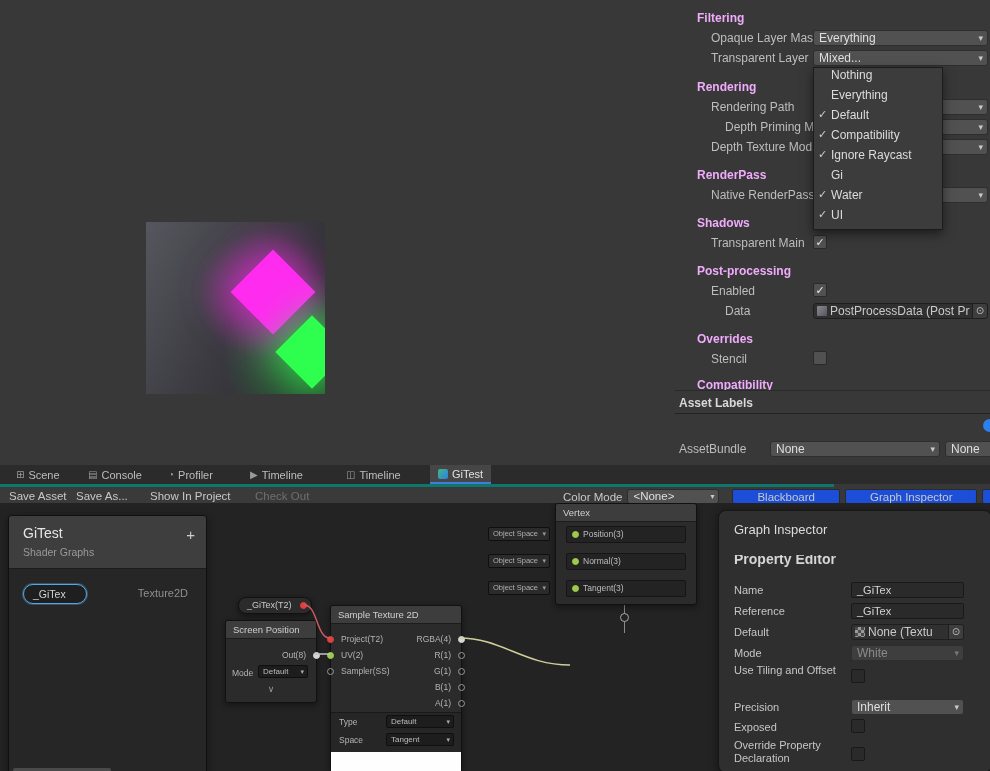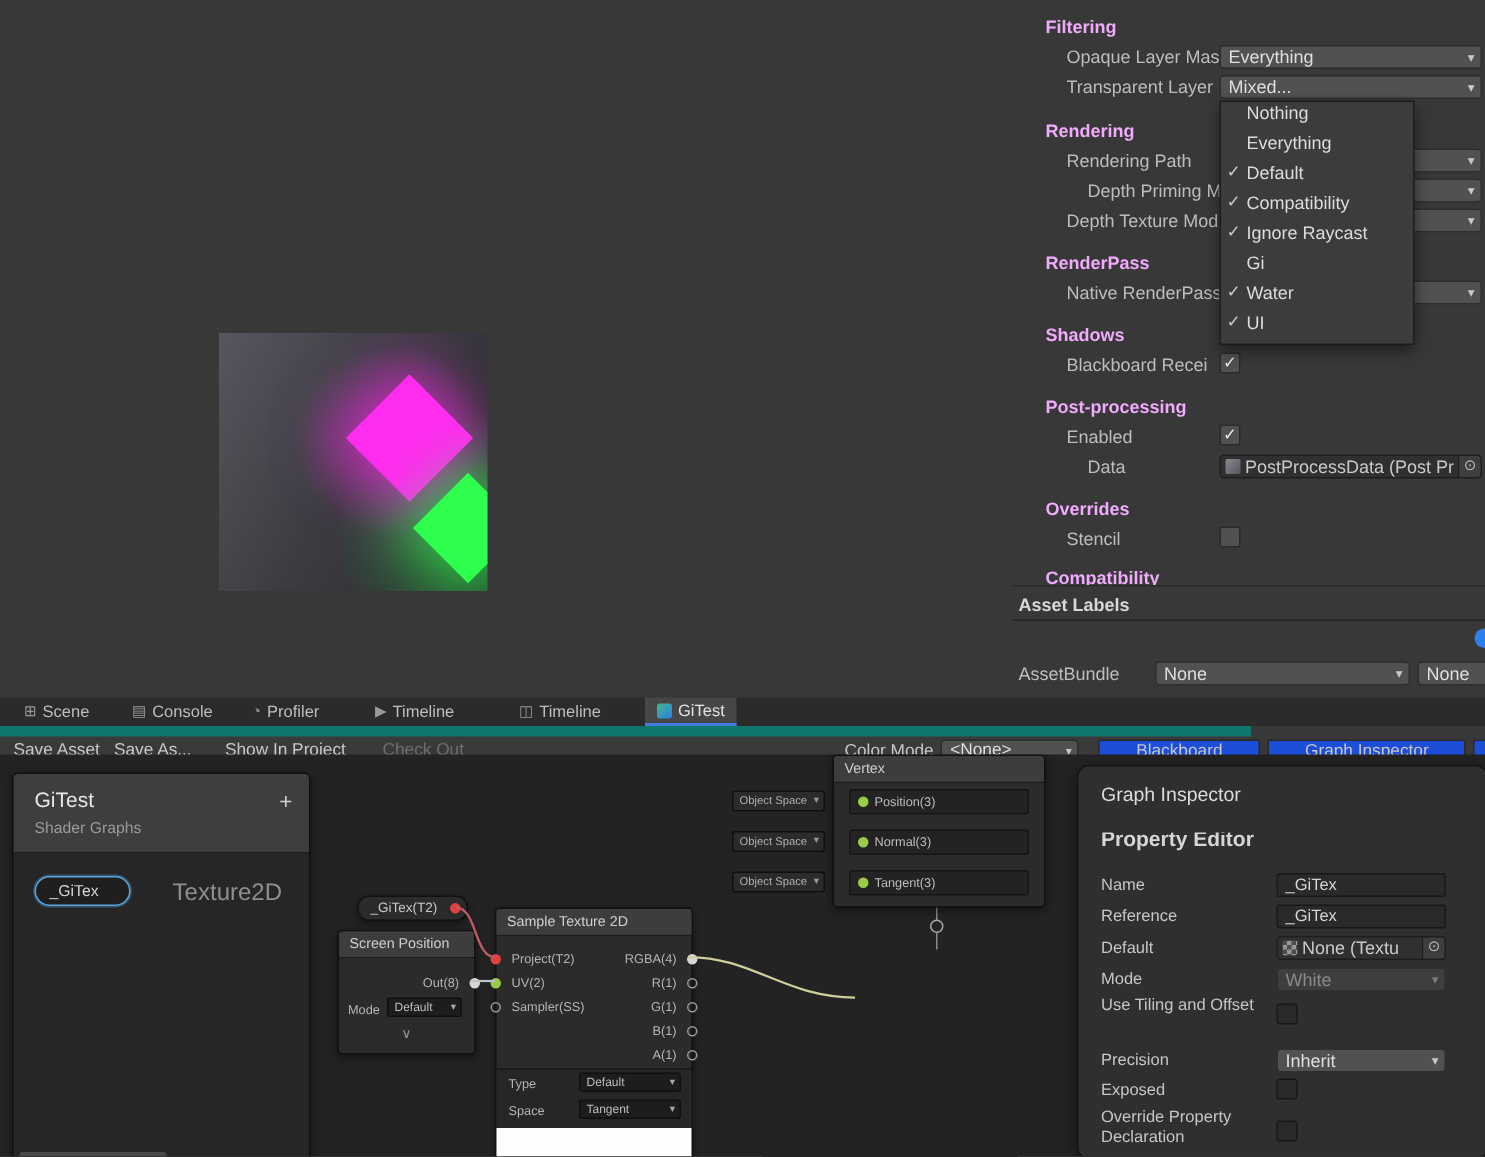--- a/index.html
+++ b/index.html
@@ -44,21 +44,21 @@
   .blue-dot{position:absolute;left:308px;top:28px;width:13px;height:13px;border-radius:50%;background:#2D7FEB}
 
   
   .tabbar{position:absolute;left:0;top:465px;width:990px;height:19px;background:#2B2B2B}
   .tab{position:absolute;top:0;height:19px;display:flex;align-items:center;gap:4px;padding:0 8px;color:#BDBDBD;font-size:11px;white-space:nowrap}
   .tab .ticon{font-size:10px;color:#9A9A9A;line-height:10px}
   .tab.active{background:#464646;border-bottom:2px solid #3D7EDB;color:#E2E2E2;height:17px}
   .gitest-icon{width:10px;height:10px;border-radius:2px;background:linear-gradient(135deg,#42B883,#2D7FEB)}
 
   
-  .gtoolbar{position:absolute;left:0;top:484px;width:834px;height:19px;background:#3A3A3A;border-top:7px solid #0f766e;border-bottom:1px solid #202020;font-size:11.5px}
+  .gtoolbar{position:absolute;left:0;top:484px;width:834px;height:19px;background:#3A3A3A;border-top:3px solid #0f766e;border-bottom:1px solid #202020;font-size:11.5px}
   .tbtn{position:absolute;top:1px;height:17px;line-height:17px;padding:0 9px;color:#C8C8C8;white-space:nowrap}
   .tbtn.disabled{color:#6F6F6F}
   .tright{position:absolute;left:563px;top:1px;height:17px;display:flex;align-items:center}
   .tright .lbl{color:#C8C8C8;margin-right:5px;white-space:nowrap}
   .mini-drop{position:relative;width:92px;height:15px;background:#515151;border:1px solid #2C2C2C;border-radius:3px;color:#DFDFDF;line-height:13px;padding:0 14px 0 5px;margin-right:8px;white-space:nowrap}
   .mini-drop .arrow{position:absolute;right:4px;top:2px;font-size:8px;color:#C9C9C9;line-height:9px}
   .toggle-btn{height:15px;line-height:14px;padding:0 24px;margin-left:5px;border:1px solid #2A2A2A;border-radius:2px;background:#1d4ed8;color:#C8C8C8;white-space:nowrap}
 
   
   .graph{position:absolute;left:0;top:503px;width:990px;height:268px;background:#232323;overflow:hidden}
@@ -96,21 +96,21 @@
   .stack-line{position:absolute;left:624px;top:100px;width:1px;height:30px;background:#8A8A8A;z-index:1}
   .stack-circle{position:absolute;left:620px;top:110px;width:9px;height:9px;border:1px solid #A8A8A8;border-radius:50%;background:#232323;box-sizing:border-box;z-index:2}
 
   
   .bb{position:absolute;left:8px;top:12px;width:197px;height:259px;background:#262626;border:1px solid #101010;border-radius:4px;z-index:5;box-shadow:0 2px 8px rgba(0,0,0,.4);overflow:hidden}
   .bb-head{height:52px;background:#3E3E3E;border-bottom:1px solid #1C1C1C}
   .bb-title{position:absolute;left:14px;top:9px;font-size:14px;color:#E6E6E6}
   .bb-sub{position:absolute;left:14px;top:30px;font-size:10.5px;color:#9A9A9A}
   .bb-add{position:absolute;right:11px;top:10px;font-size:15px;color:#CFCFCF}
   .bb-pill{position:absolute;left:14px;top:68px;width:64px;height:20px;background:#1F1F1F;border:1px solid #57A6E0;border-radius:10px;box-shadow:0 0 0 1px rgba(87,166,224,.35);color:#D4D4D4;font-size:10.5px;line-height:18px;padding-left:9px;box-sizing:border-box;white-space:nowrap}
-  .bb-type{position:absolute;right:18px;top:71px;font-size:16px;color:#8F8F8F}
+  .bb-type{position:absolute;right:18px;top:71px;font-size:11px;color:#8F8F8F}
   .bb-scroll{position:absolute;left:4px;bottom:3px;width:98px;height:4px;background:#4A4A4A;border-radius:2px}
 
   
   .gi{position:absolute;left:718px;top:7px;width:272px;height:261px;background:#2F2F2F;border:1px solid #161616;border-radius:8px;z-index:5;box-shadow:0 2px 10px rgba(0,0,0,.45);overflow:hidden}
   .gi-title{position:absolute;left:15px;top:11px;font-size:13px;color:#DCDCDC}
   .gi-clip{position:absolute;left:15px;top:44px;height:14px;width:190px;overflow:hidden}
   .gi-clip span{display:block;margin-top:-4px;font-weight:bold;font-size:14px;color:#D6D6D6}
   .gi-label{position:absolute;left:15px;font-size:11px;color:#C6C6C6;line-height:13px;white-space:nowrap}
   .gi-label.wrap{white-space:normal;width:108px}
   .gi-field{left:132px;width:113px}
@@ -164,21 +164,21 @@
 
       <div class="ihead" style="top:169px">RenderPass</div>
 
       <span class="ilabel" style="left:36px;top:189px">Native RenderPass</span>
       <div class="dropdown" style="left:138px;top:187px;width:175px">
         <span class="arrow">▾</span>
       </div>
 
       <div class="ihead" style="top:217px">Shadows</div>
 
-      <span class="ilabel" style="left:36px;top:237px">Blackboard Recei</span>
+      <span class="ilabel" style="left:36px;top:237px">Transparent Main</span>
       <div class="checkbox" style="left:138px;top:235px"><span>✓</span></div>
 
       <div class="ihead" style="top:265px">Post-processing</div>
 
       <span class="ilabel" style="left:36px;top:285px">Enabled</span>
       <div class="checkbox" style="left:138px;top:283px"><span>✓</span></div>
 
       <span class="ilabel" style="left:50px;top:305px">Data</span>
       <div class="objfield" style="left:138px;top:303px;width:175px">
         <span class="obj-icon icon-so"></span><span>PostProcessData (Post Pr</span>

